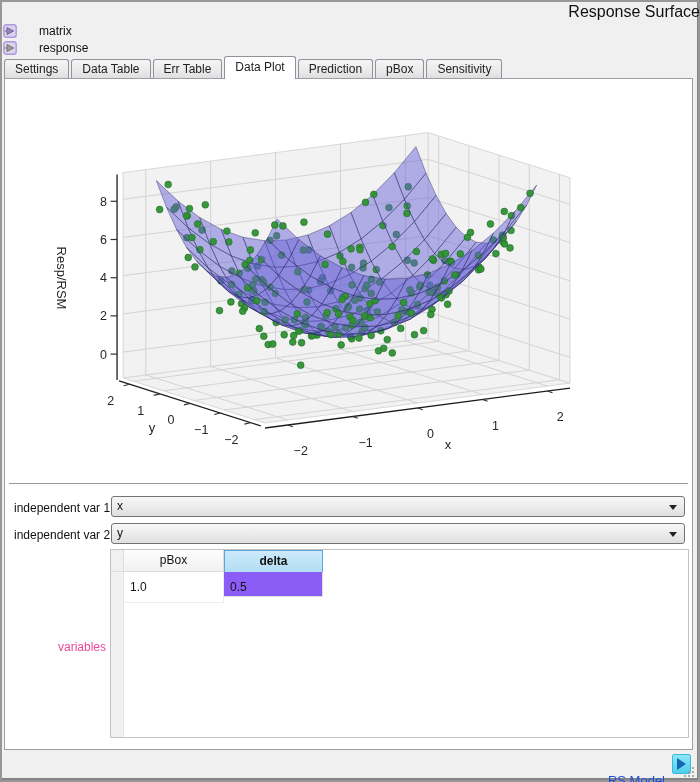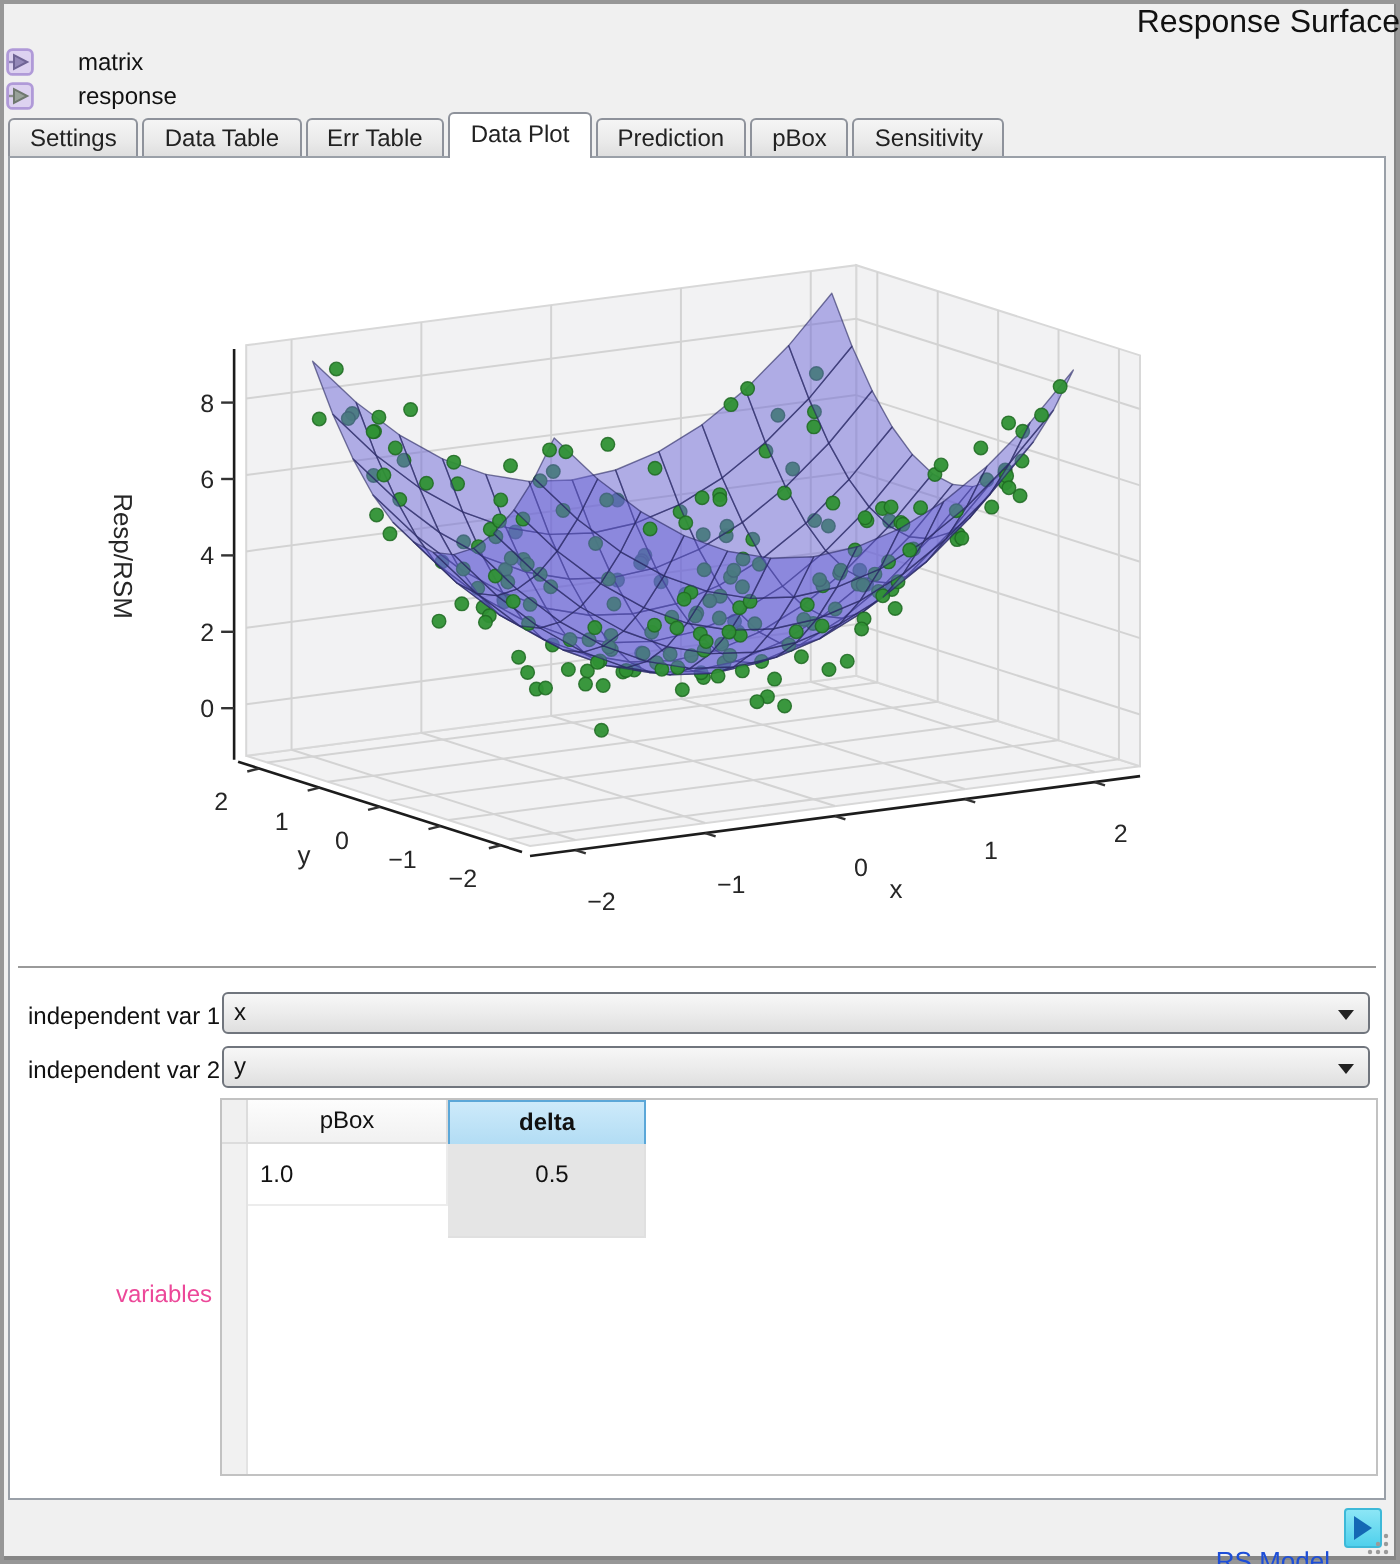--- a/index.html
+++ b/index.html
@@ -37,23 +37,23 @@
            border-right:1px solid #dcdcdc; border-bottom:1px solid #dcdcdc; }
   .vt-h2 { position:absolute; left:113px; top:0; width:99px; height:38px; text-align:center;
            line-height:20px; font-weight:bold; background:linear-gradient(#cdeafa,#9fd3f0);
            border:1px solid #5ba7d8; }
   .vt-rowname { position:absolute; left:0; top:22px; width:13px; height:31px; background:#f0f0f0;
                 font-weight:bold; text-align:center; line-height:30px; border-right:1px solid #dcdcdc;
                 border-bottom:1px solid #e6e6e6; }
   .vt-cell1 { position:absolute; left:13px; top:22px; width:100px; height:31px; background:#ffffff;
               line-height:30px; padding-left:6px; border-right:1px solid #ececec;
               border-bottom:1px solid #ececec; }
-  .vt-cell2 { position:absolute; left:113px; top:22px; width:99px; height:47px; background:#e5e5e5;
+  .vt-cell2 { position:absolute; left:113px; top:22px; width:99px; height:25px; background:#8b5cf6;
               line-height:30px; padding-left:6px; border-right:1px solid #e0e0e0;
-              border-bottom:1px solid #e0e0e0;text-align:center; }
+              border-bottom:1px solid #e0e0e0; }
   .varslabel { position:absolute; left:0; top:561px; width:101px; text-align:right;
                font-size:12px; color:#ec4899; }
   .statusbar { position:absolute; left:2px; right:3px; top:751px; height:26px; background:#f0f0f0;
                display:flex; align-items:center; justify-content:flex-end; gap:7px; padding-right:6px; }
   .statusbar .runlabel { font-size:13px; color:#1d4ed8;margin-top:32px; }
   .runbtn { width:19px; height:20px; border-radius:2px; background:linear-gradient(#8ce6f6,#4fd0ec);
             border:1px solid #3db9d8; display:flex; align-items:center; justify-content:center; }
   .runbtn .tri { width:0; height:0; border-top:6px solid transparent; border-bottom:6px solid transparent;
                  border-left:9px solid #1468b4; }
   .grip { position:absolute; right:5px; bottom:4px; }

